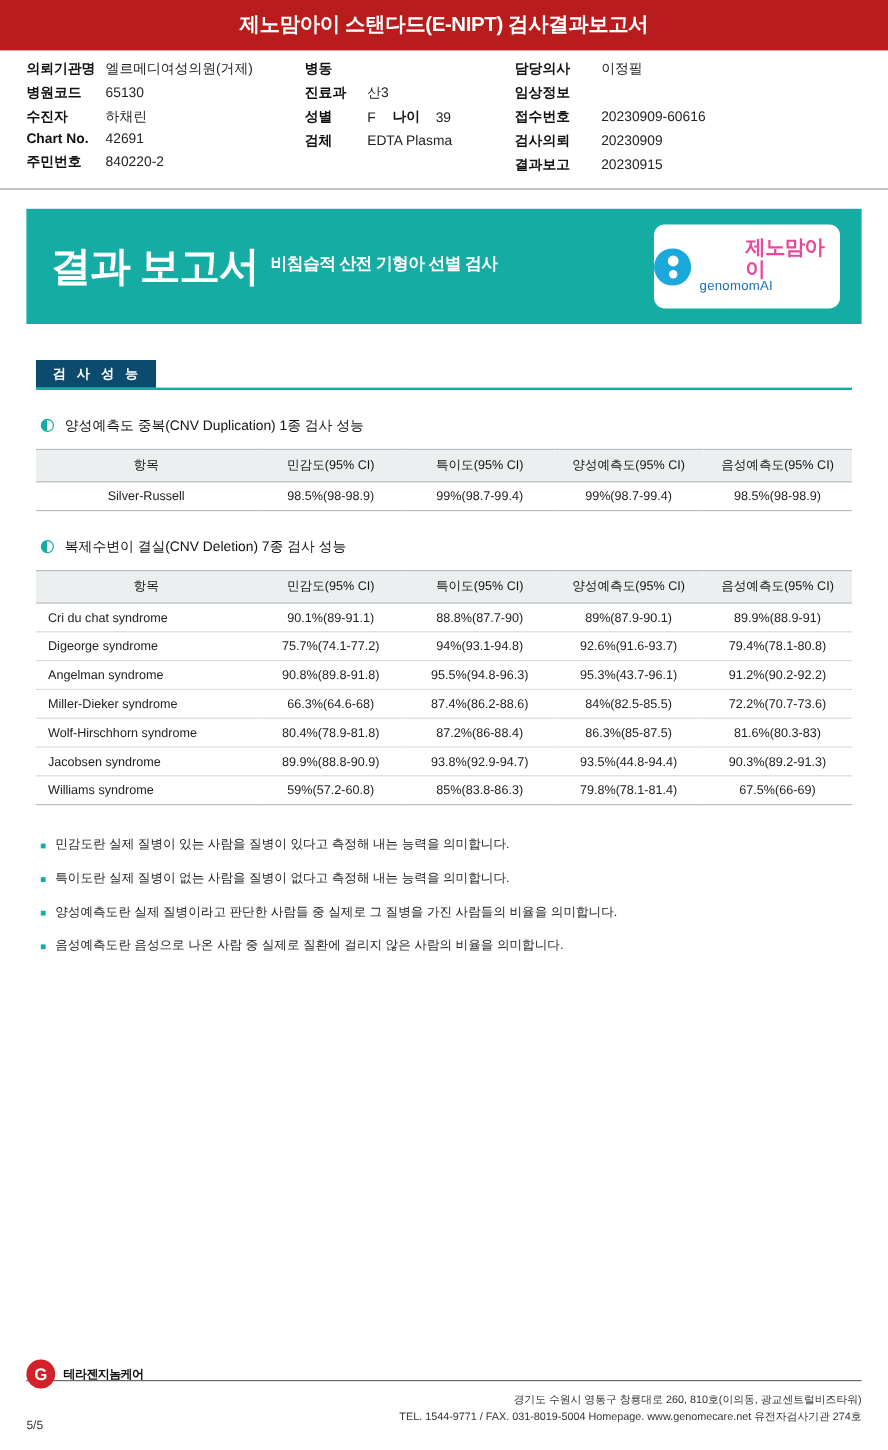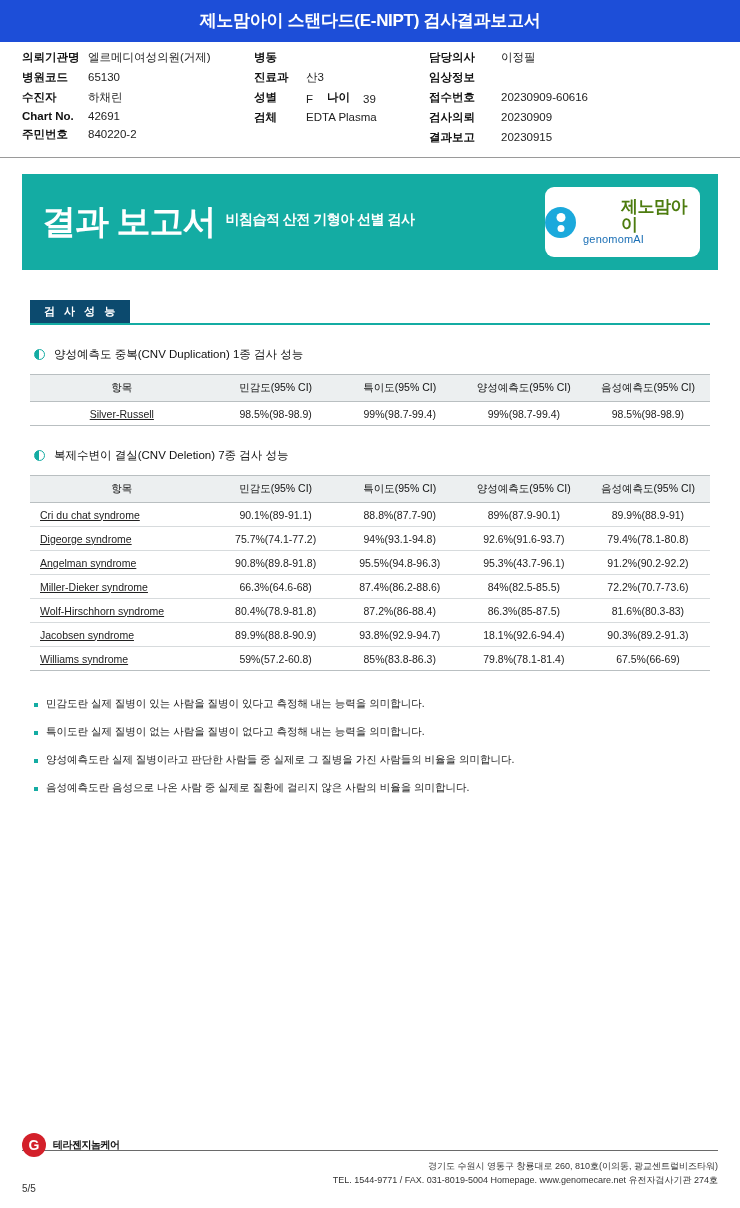--- a/index.html
+++ b/index.html
@@ -11,21 +11,21 @@
     width: 740px;
     height: 1208px;
     position: relative;
     font-family: "Liberation Sans", "DejaVu Sans", sans-serif;
     color: #111;
     overflow: hidden;
   }
 
   
   .title-bar {
-    background: #1d4ed8;
+    background: #b91c1c;
     color: #ffffff;
     text-align: center;
     font-size: 17px;
     font-weight: bold;
     letter-spacing: -0.3px;
     padding: 9px 0 10px 0;
   }
 
   
   .info-wrap {
@@ -103,21 +103,21 @@
     position: absolute;
     left: 50%; top: 6px;
     transform: translateX(-50%);
     width: 9px; height: 9px;
     border-radius: 50%;
     background: #ffffff;
     box-shadow: 0 11px 0 -1px #ffffff;
   }
   .logo-text { line-height: 1.05; }
   .logo-kr {
-    font-size: 17px; font-weight: bold; color: #4d7c0f; letter-spacing: -0.5px; margin-left: 38px;
+    font-size: 17px; font-weight: bold; color: #ec4899; letter-spacing: -0.5px; margin-left: 38px;
   }
   .logo-en {
     font-size: 11px; color: #1b6fb5; letter-spacing: 0.2px;
   }
 
   
   .section {
     margin: 30px 30px 0 30px;
   }
   .sec-head {
@@ -164,21 +164,21 @@
     border-bottom: 1px solid #b9bfc1;
     text-align: center;
   }
   table.perf tbody td {
     padding: 5.5px 4px;
     border-bottom: 1px solid #d7dbdd;
     text-align: center;
     color: #222;
   }
   table.perf tbody tr:last-child td { border-bottom: 1px solid #b9bfc1; }
-  table.perf td.name { text-align: center; text-decoration: underline; }
+  table.perf td.name { text-align: center; }
   table.perf.deletion td.name { text-align: left; padding-left: 10px; }
   col.c-name { width: 27%; }
   col.c-val { width: 18.25%; }
 
   
   .notes { margin: 26px 34px 0 34px; }
   .note {
     display: flex; align-items: flex-start;
     font-size: 10.5px;
     color: #222;
@@ -406,21 +406,21 @@
         <td class="name">Wolf-Hirschhorn syndrome</td>
         <td>80.4%(78.9-81.8)</td>
         <td>87.2%(86-88.4)</td>
         <td>86.3%(85-87.5)</td>
         <td>81.6%(80.3-83)</td>
       </tr>
       <tr>
         <td class="name">Jacobsen syndrome</td>
         <td>89.9%(88.8-90.9)</td>
         <td>93.8%(92.9-94.7)</td>
-        <td>18.1%(92.6-94.4)</td>
+        <td>93.5%(44.8-94.4)</td>
         <td>90.3%(89.2-91.3)</td>
       </tr>
       <tr>
         <td class="name">Williams syndrome</td>
         <td>59%(57.2-60.8)</td>
         <td>85%(83.8-86.3)</td>
         <td>79.8%(78.1-81.4)</td>
         <td>67.5%(66-69)</td>
       </tr>
     </tbody>

